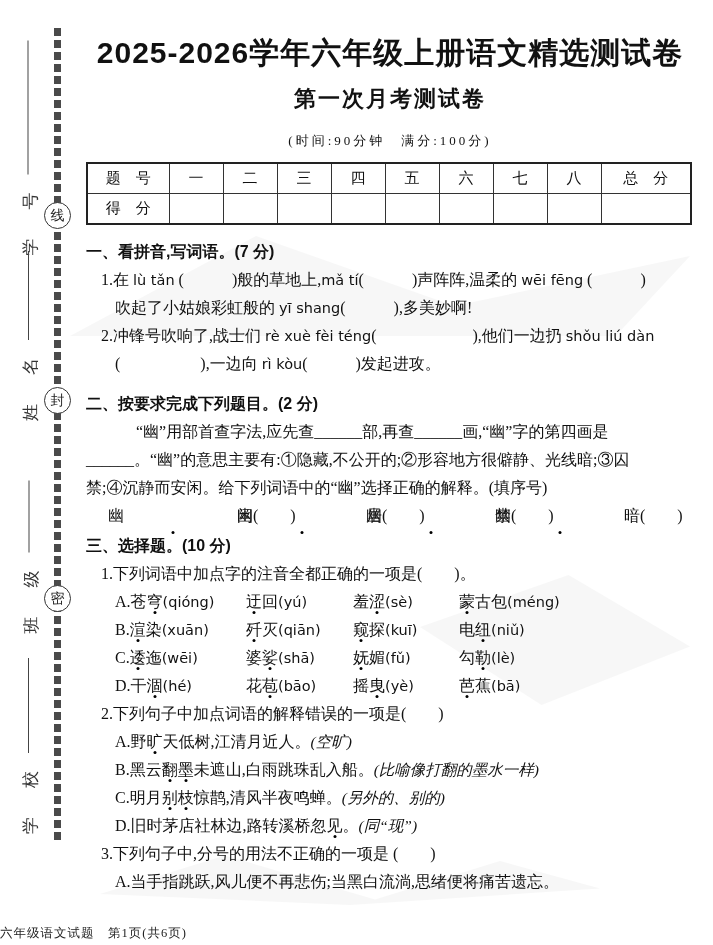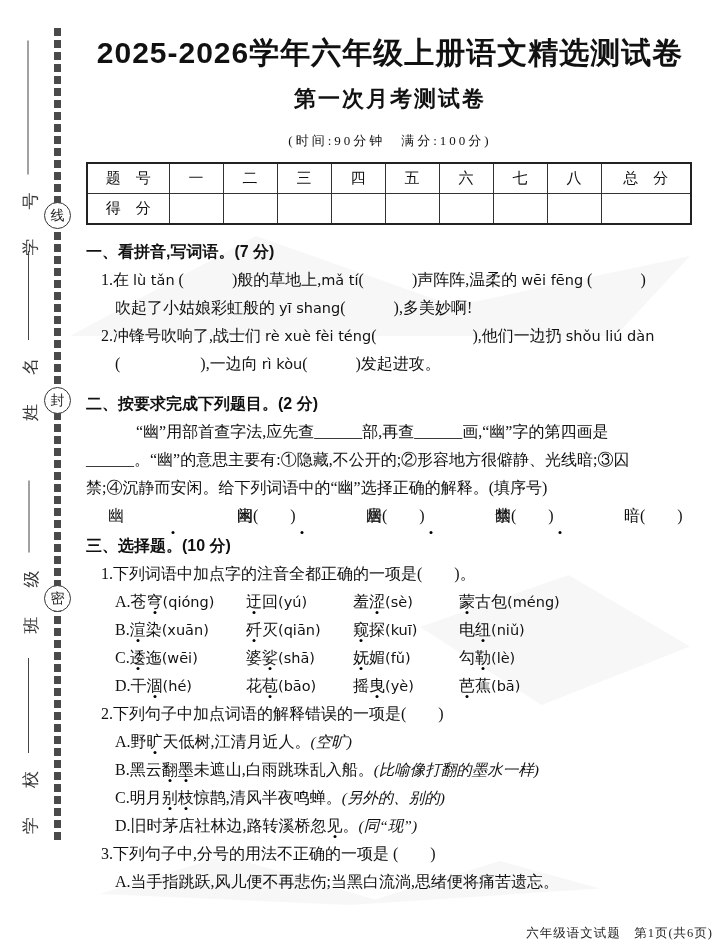--- a/index.html
+++ b/index.html
@@ -45,21 +45,21 @@
   .optgrid{display:grid;grid-template-columns:131px 107px 106px auto;padding-left:29px;}
 
   .py{font-family:"DejaVu Sans","Liberation Sans",sans-serif;font-size:14.5px;}
   .kai{font-style:italic;font-size:15.5px;}
   .dt{position:relative;}
   .dt::after{content:"";position:absolute;left:50%;bottom:-4px;transform:translateX(-50%);
              width:3px;height:3px;border-radius:50%;background:#000;}
 
   .watermark{position:absolute;left:0;top:945px;width:583px;text-align:center;z-index:2;
              color:#8f8f8f;font-family:"Liberation Sans","DejaVu Sans",sans-serif;font-size:21px;}
-  .pageinfo{position:absolute;left:0;top:925px;width:713px;text-align:right;z-index:2;
+  .pageinfo{position:absolute;left:0;top:925px;width:713px;text-align:left;z-index:2;
             font-size:12.5px;letter-spacing:1px;color:#222;}
 </style>
 </head>
 <body>
 
 <div class="page">
 
   <div class="art" id="art1"></div>
   <div class="art" id="art2"></div>
   <div class="art" id="art3"></div>

